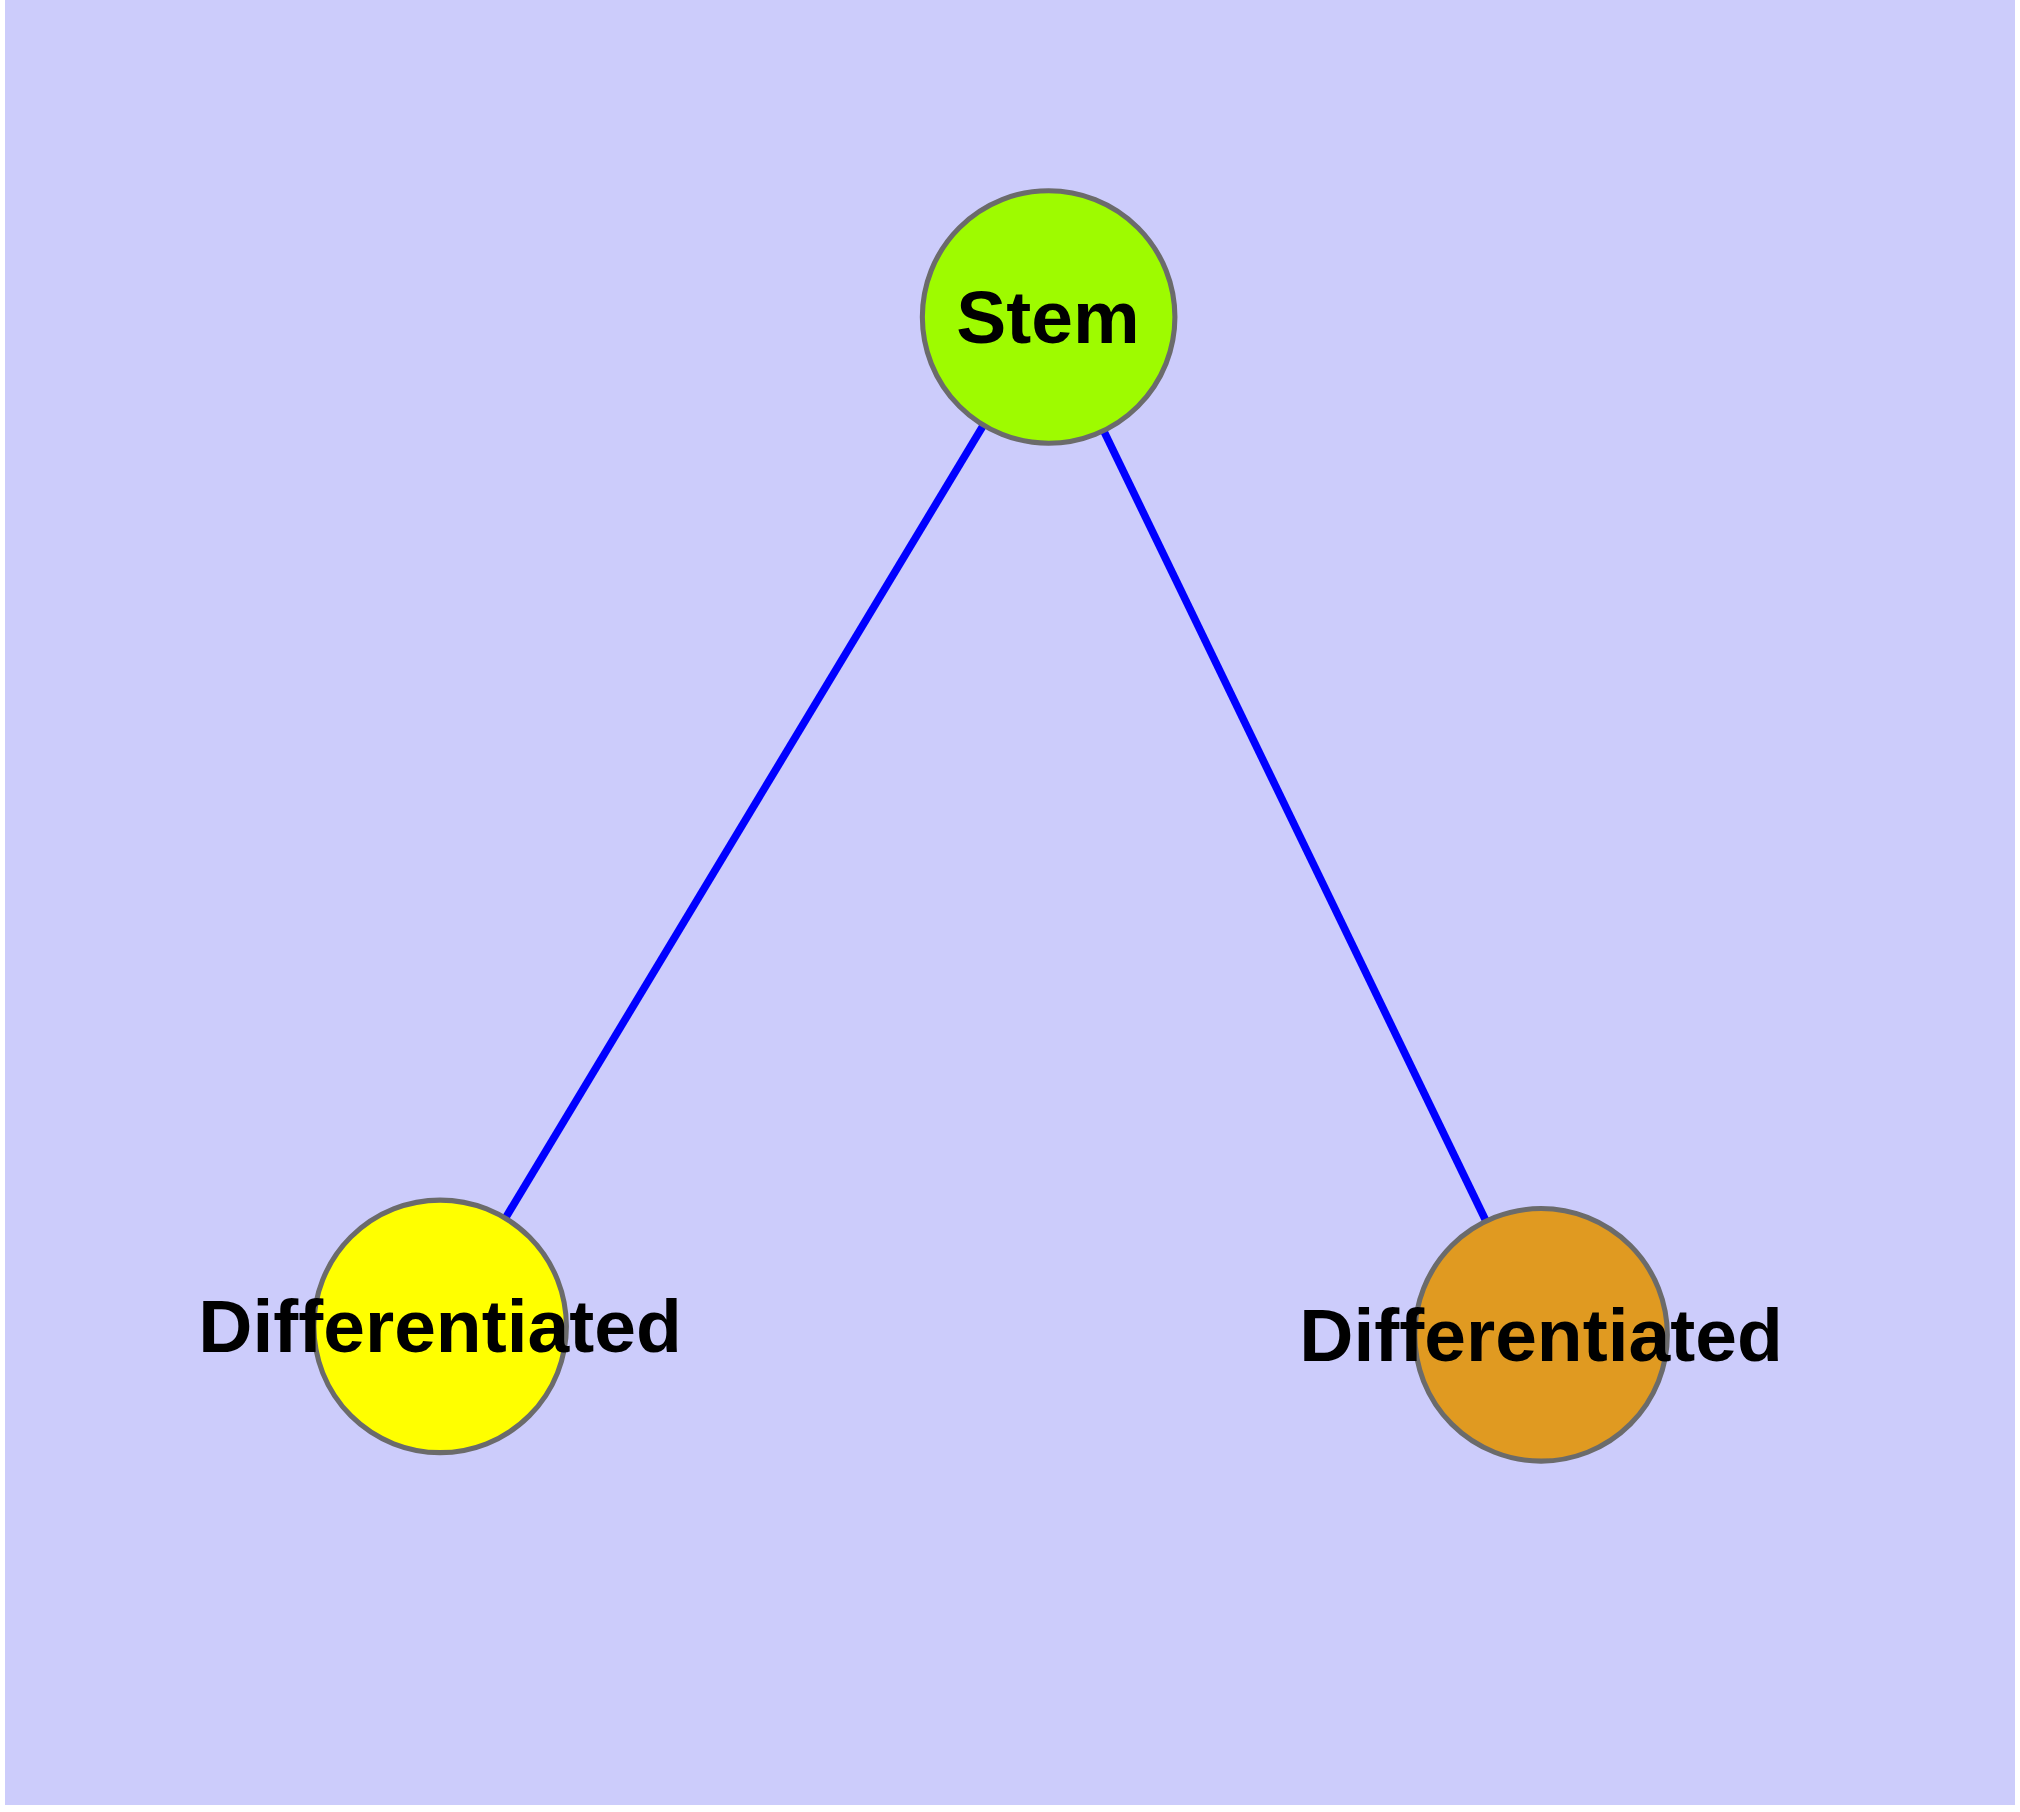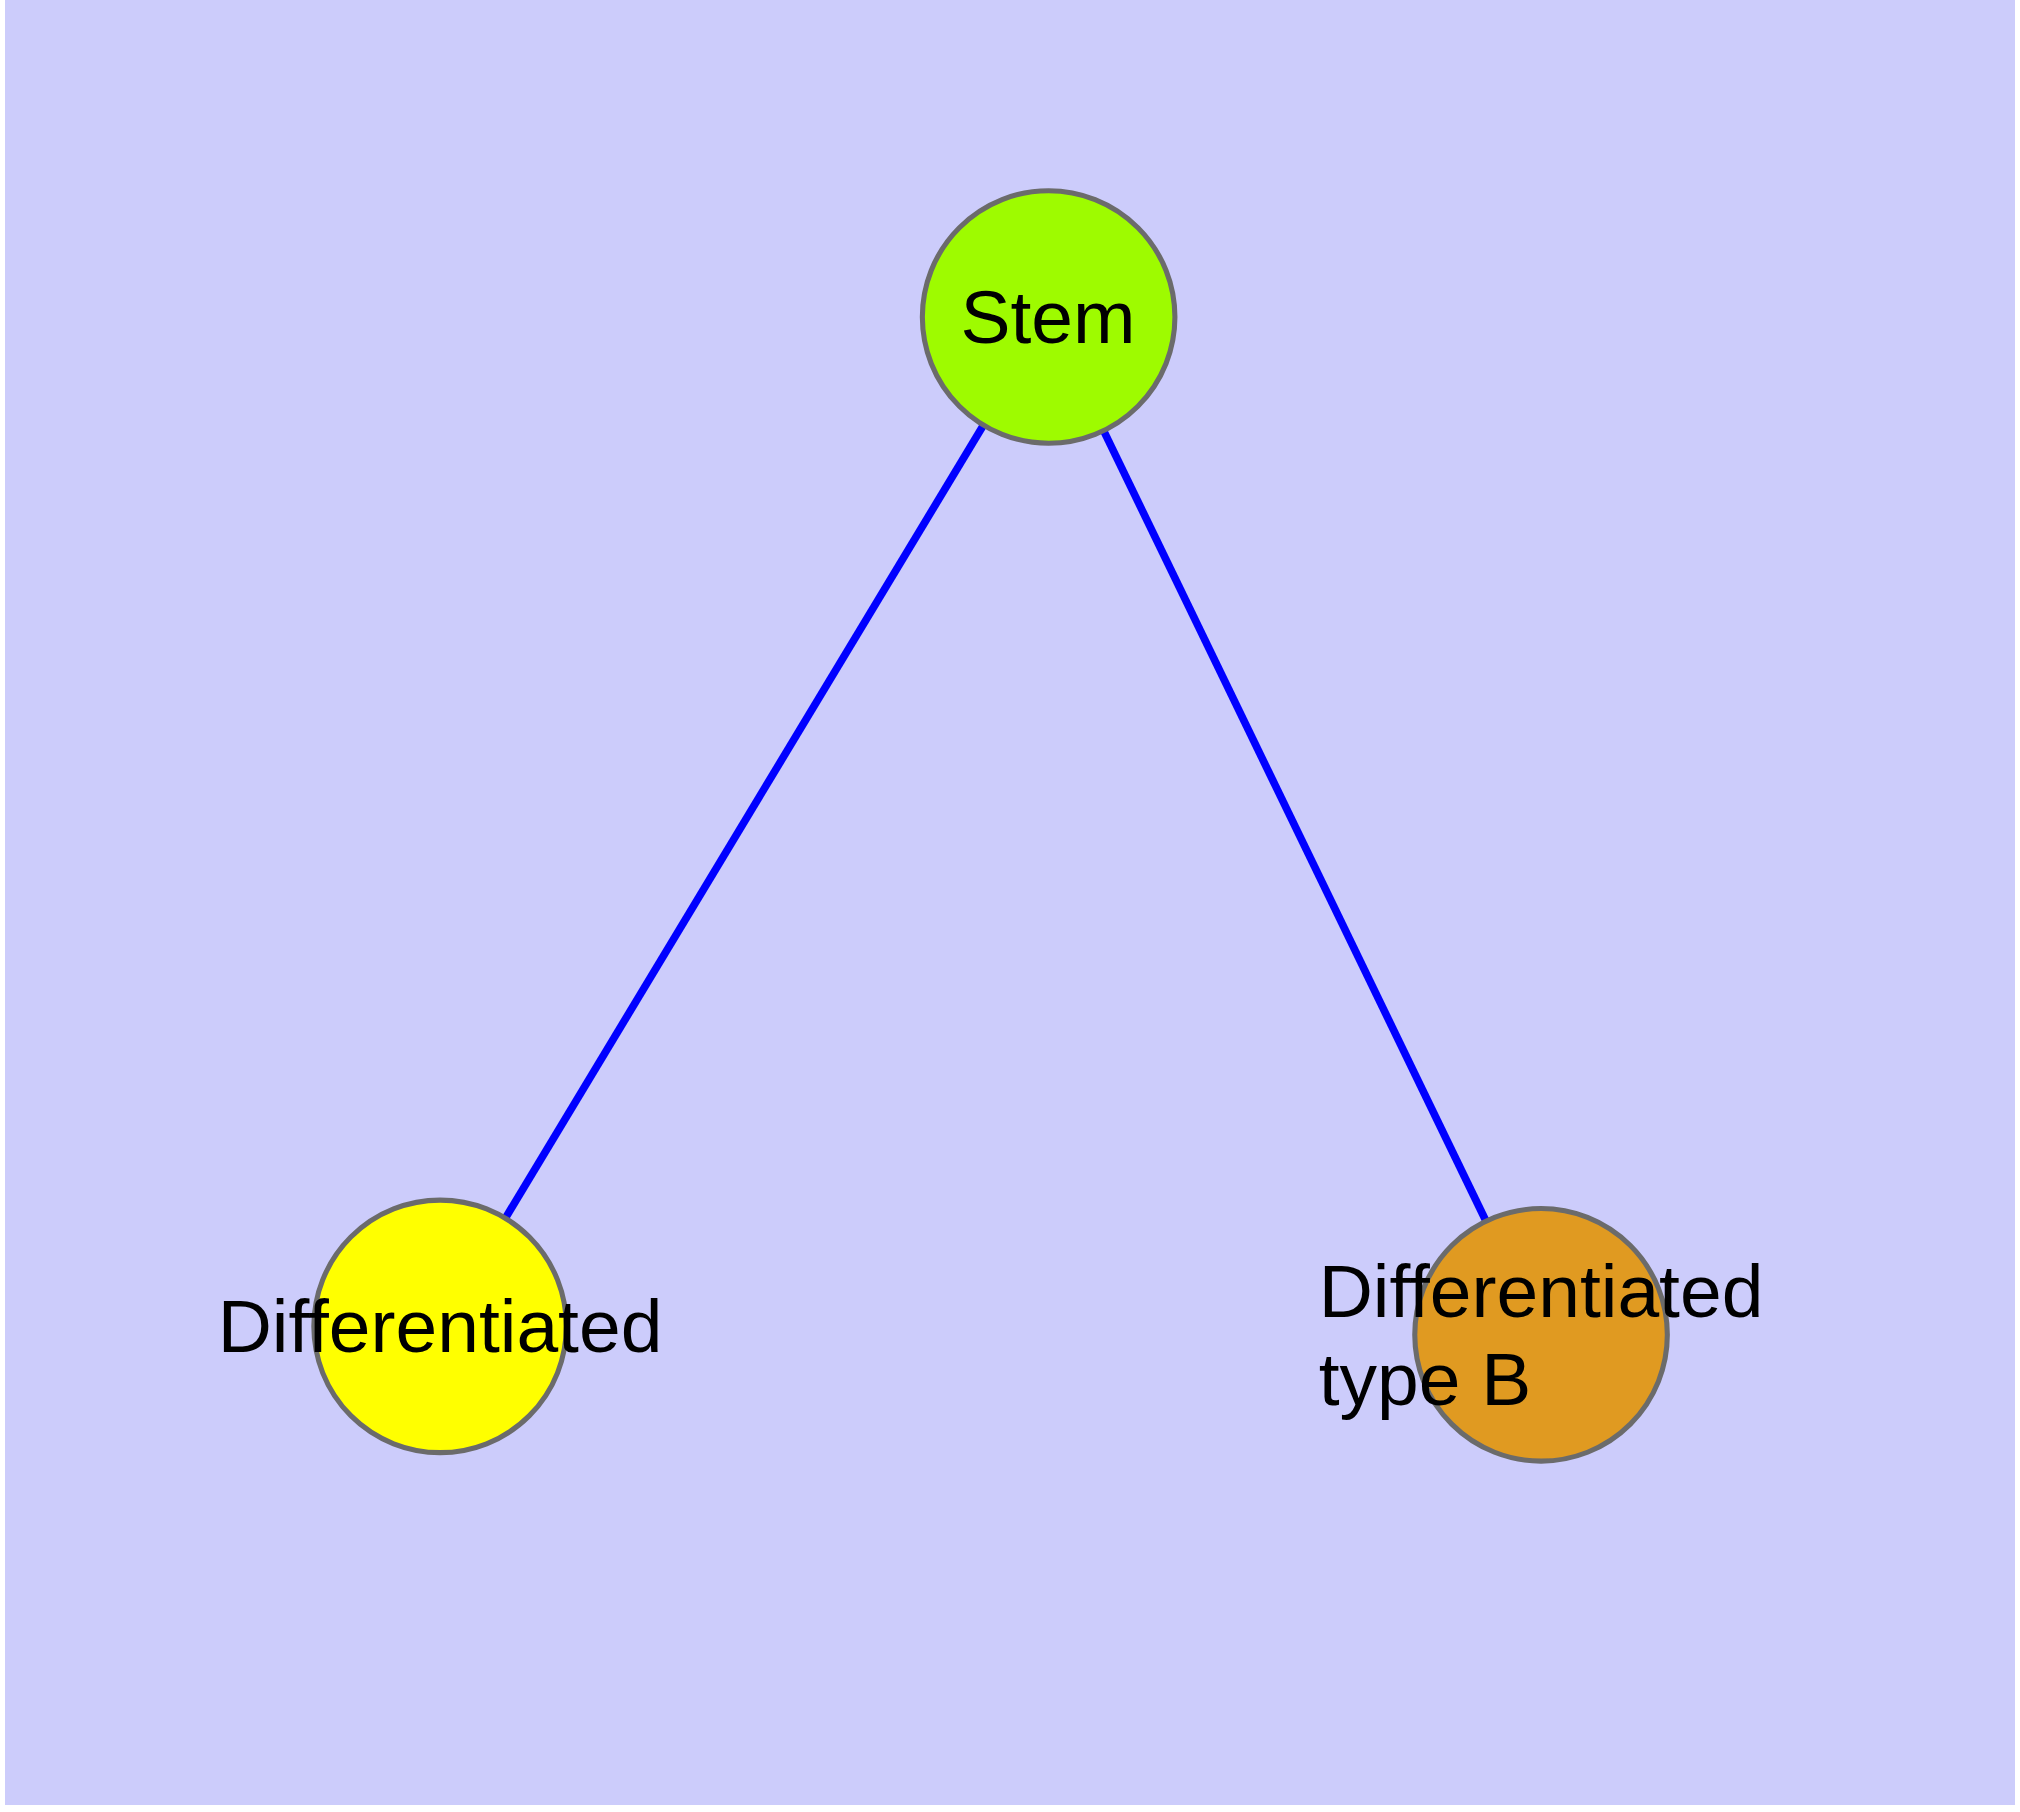--- a/index.html
+++ b/index.html
@@ -25,24 +25,24 @@
   }
   #graph-svg {
     position: absolute;
     left: 0;
     top: 0;
     width: 2021px;
     height: 1812px;
   }
   .node-label {
     position: absolute;
-    text-align: left;
+    text-align: right;
     color: #000000;
     font-family: "Liberation Sans", sans-serif;
-    font-weight: normal;
+    font-weight: bold;
     font-size: 75px;
     line-height: 88px;
     white-space: pre;
     letter-spacing: 0px;
     pointer-events: none;
     transform: translate(-50%, -50%);
   }
 </style>
 </head>
 <body>
@@ -59,17 +59,17 @@
     <g id="node-layer">
         <circle cx="1237" cy="374" r="149" fill="#9efb00" stroke="#6b6b6b" stroke-width="6"></circle>
         <circle cx="519" cy="1565" r="149" fill="#ffff00" stroke="#6b6b6b" stroke-width="6"></circle>
         <circle cx="1818" cy="1575" r="149" fill="#e09a21" stroke="#6b6b6b" stroke-width="6"></circle>
       </g>
   </svg>
 
   <div id="label-layer">
       <div class="node-label" style="left: 1048px; top: 317px; color: rgb(0, 0, 0); font-size: 75px;"><div>Stem</div></div>
       <div class="node-label" style="left: 440px; top: 1326px; color: rgb(0, 0, 0); font-size: 75px;"><div>Differentiated</div></div>
-      <div class="node-label" style="left: 1541px; top: 1335px; color: rgb(0, 0, 0); font-size: 75px;"><div>Differentiated</div><div>type B</div></div>
+      <div class="node-label" style="left: 1541px; top: 1335px; color: rgb(0, 0, 0); font-size: 75px;"><div>Differentiated</div></div>
     </div>
 
 </div>
 
 
 </body></html>

